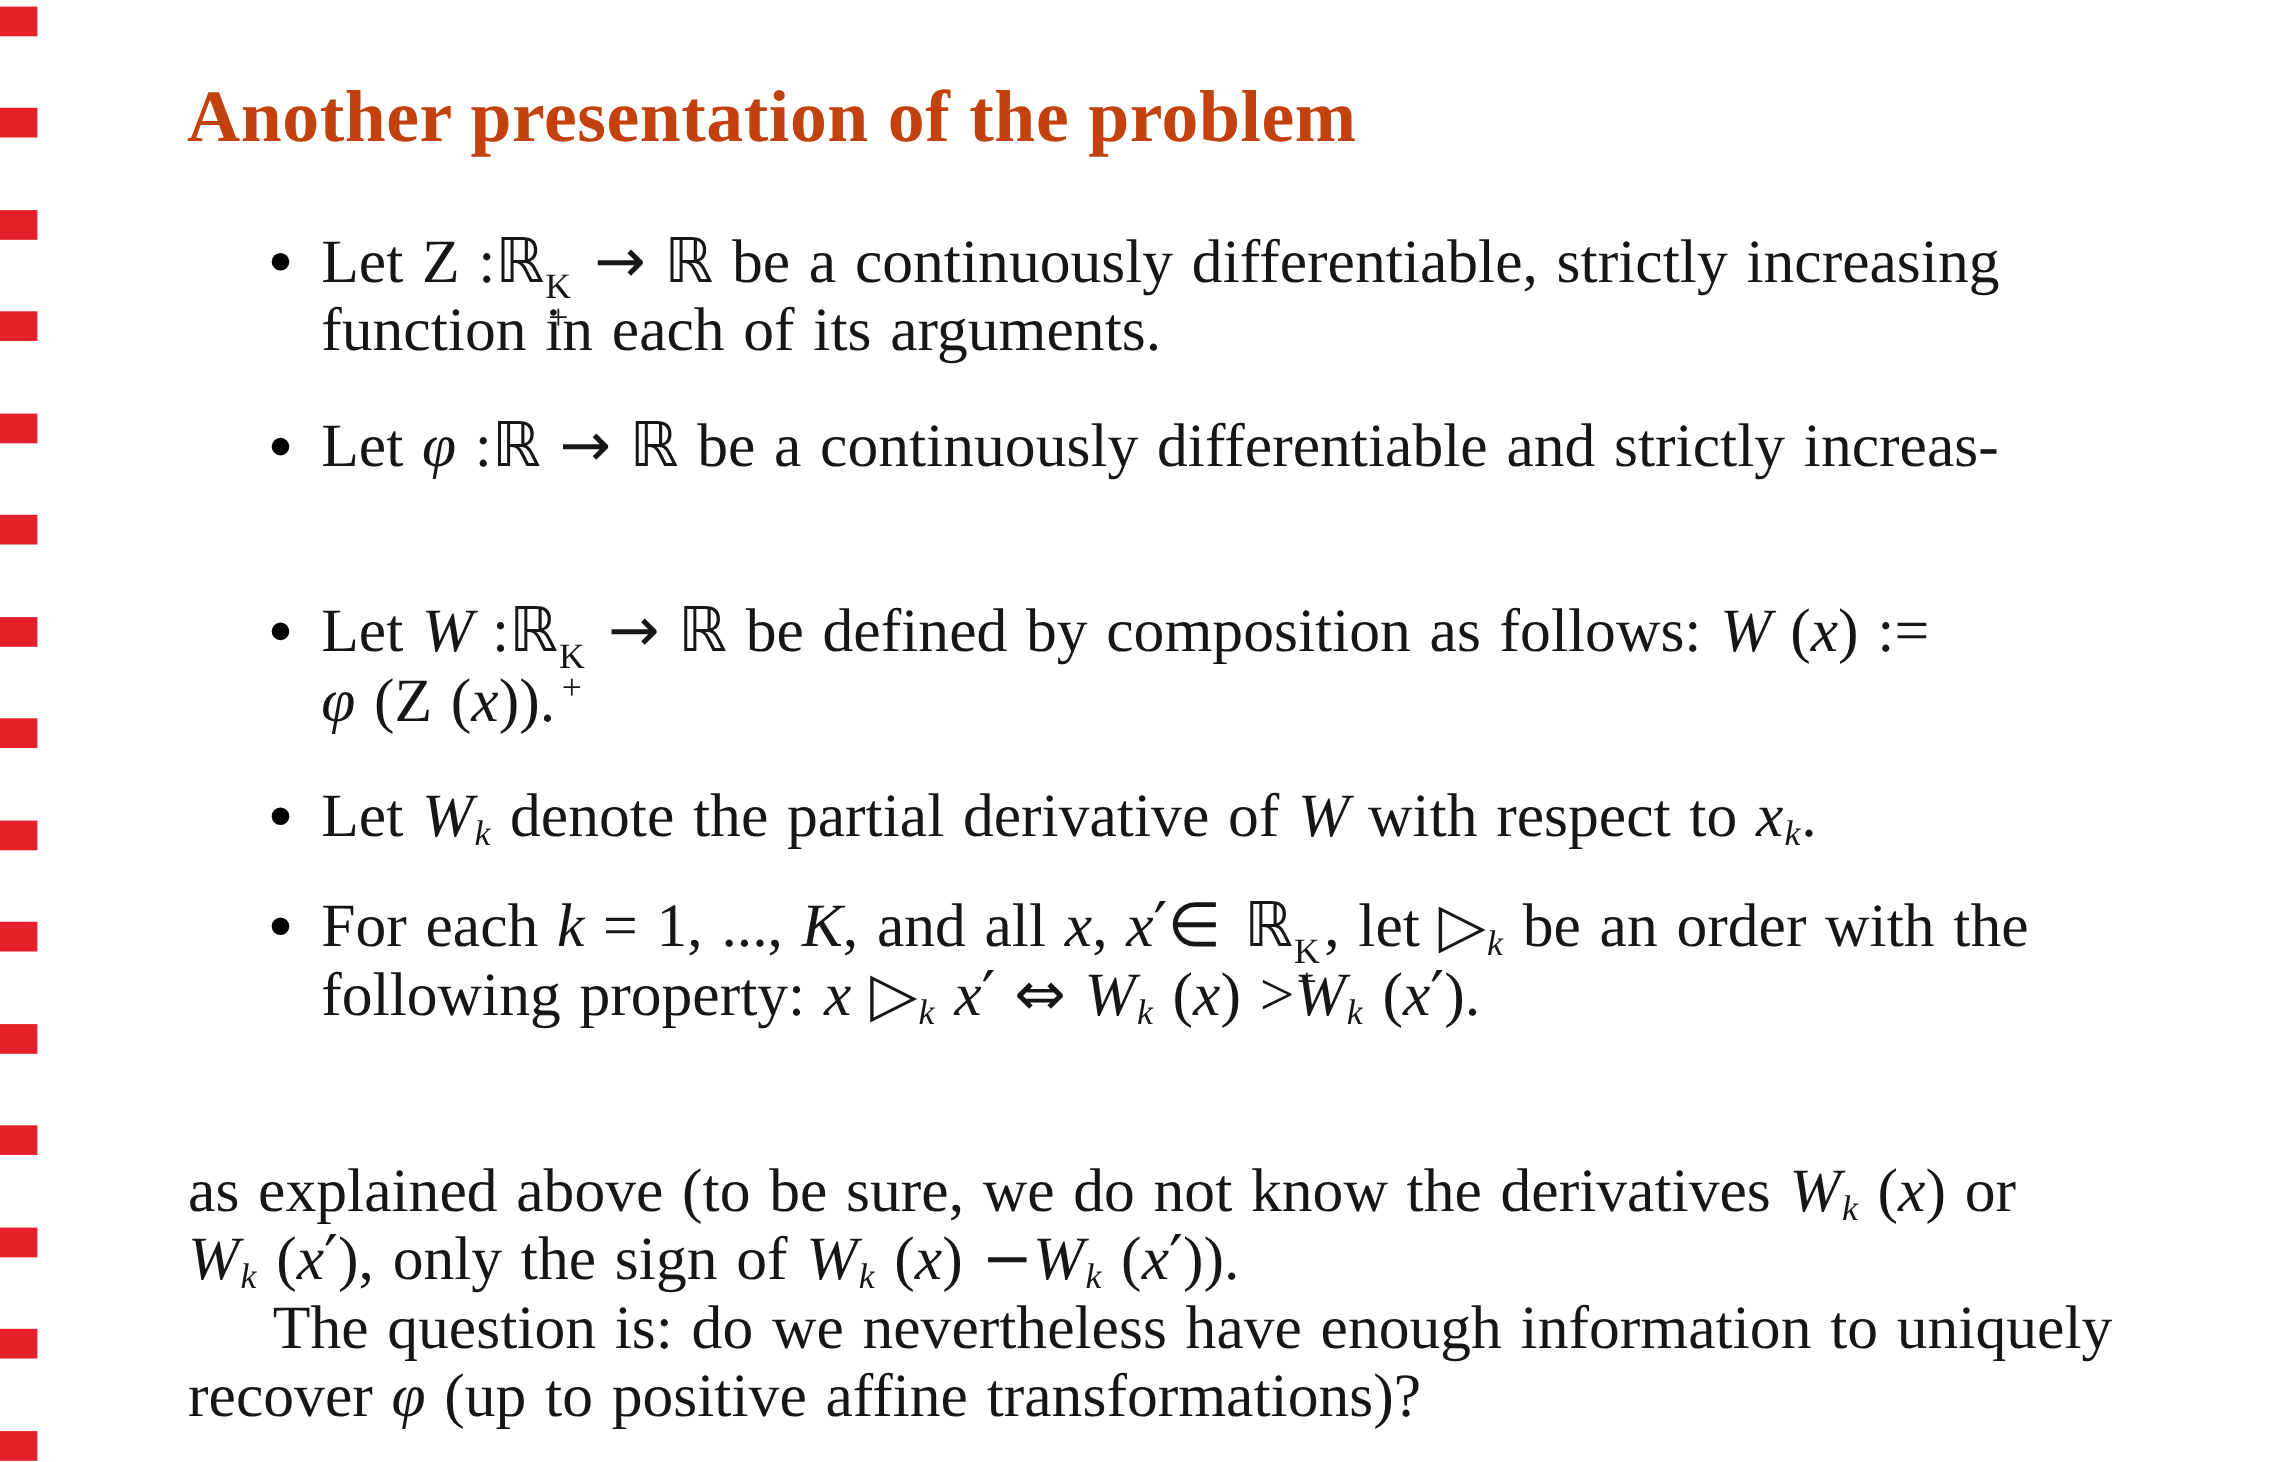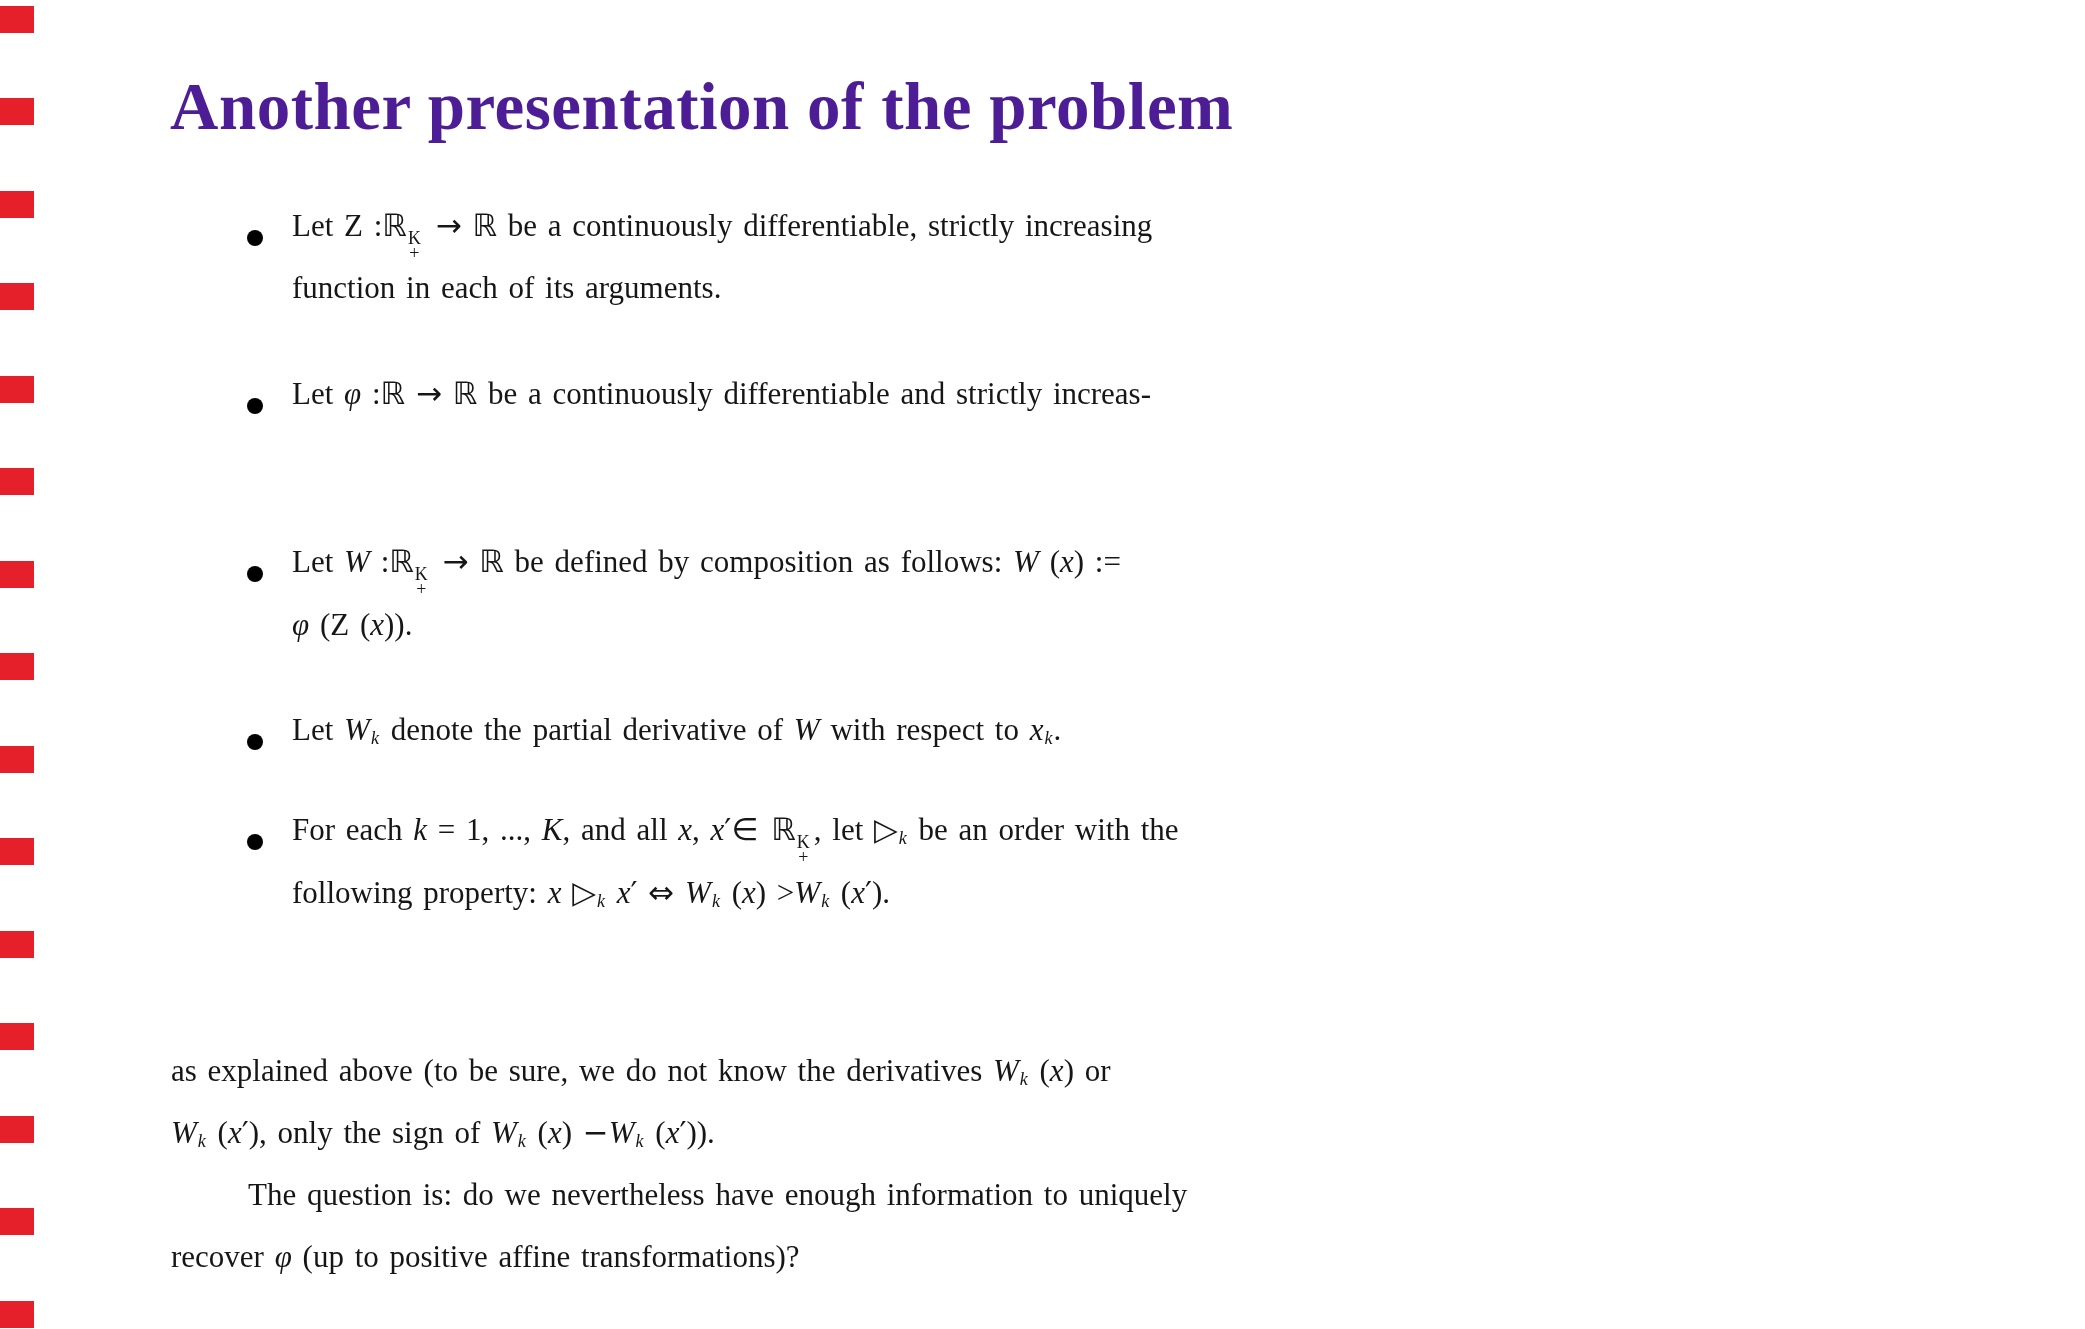--- a/index.html
+++ b/index.html
@@ -2,23 +2,23 @@
 <html><head>
 <meta charset="utf-8">
 <style>
   html,body{margin:0;padding:0;background:#ffffff;}
   .slide{
     position:relative;width:2085px;height:1329px;background:#ffffff;
     font-family:"Liberation Serif","DejaVu Serif",serif;color:#161616;overflow:hidden;
   }
   .title{
     position:absolute;left:170px;top:68px;font-size:67px;font-weight:bold;
-    color:#4c1d95;white-space:nowrap;letter-spacing:0.5px;
+    color:#c2410c;white-space:nowrap;letter-spacing:0.5px;
   }
-  .line{position:absolute;font-size:31px;line-height:1;white-space:nowrap;word-spacing:3px;}
+  .line{position:absolute;font-size:56px;line-height:1;white-space:nowrap;word-spacing:3px;}
   .bl{left:292px;}
   .pl{left:171px;}
   
   .y-b1a{top:210px}.y-b1b{top:272px}
   .y-b2a{top:378px}.y-b2b{top:440px}
   .y-b3a{top:546px}.y-b3b{top:609px}
   .y-b4a{top:714px}
   .y-b5a{top:814px}.y-b5b{top:877px}
   .y-p1{top:993px}.y-p2{top:1055px}.y-p3{top:1117px}
   .y-p4{top:1179px;left:248px}.y-p5{top:1241px}

